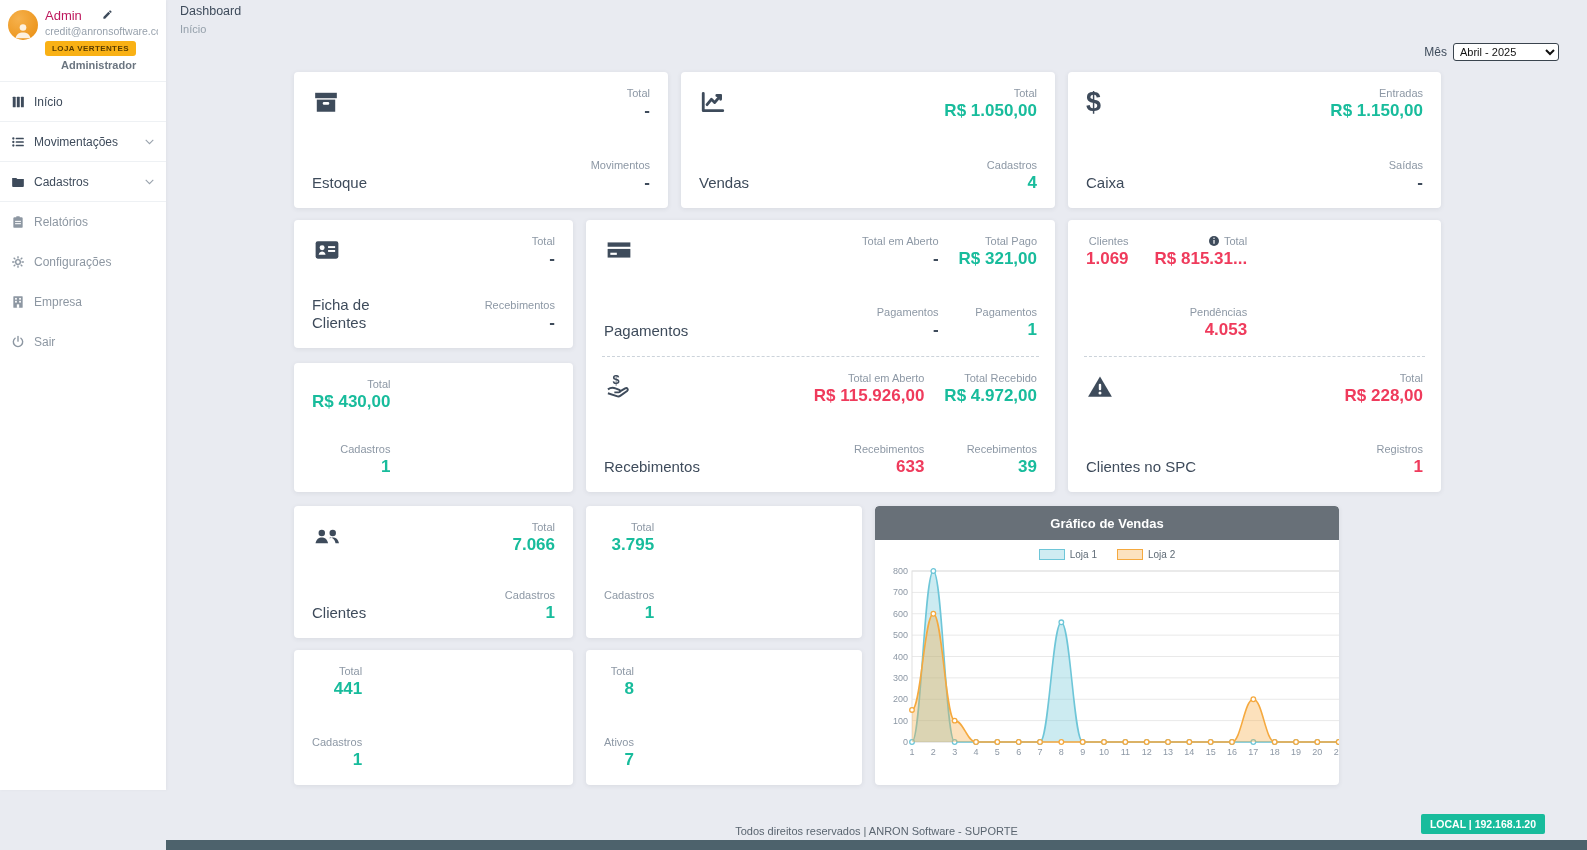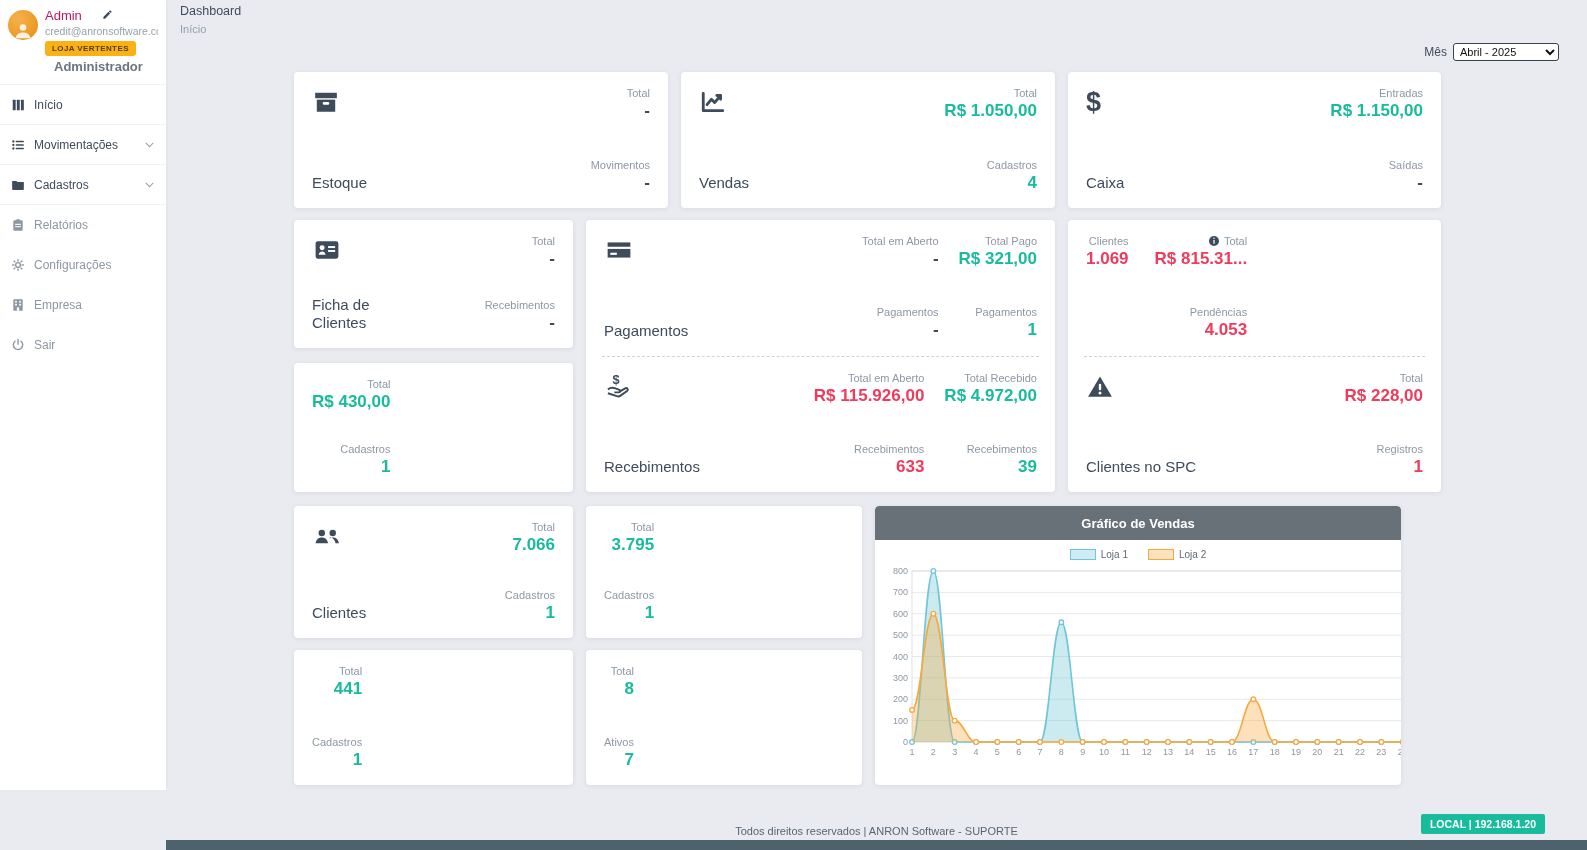--- a/index.html
+++ b/index.html
@@ -11,21 +11,21 @@
     box-shadow:1px 0 3px rgba(0,0,0,.04)}
   .user-block{padding:8px 8px 10px;border-bottom:1px solid #eef1f4;display:flex;gap:7px}
   .avatar{width:30px;height:30px;border-radius:50%;flex:0 0 30px;margin-top:2px;
     background:radial-gradient(circle at 35% 30%,#f6b14c,#e98d0f);display:flex;align-items:flex-end;justify-content:center;overflow:hidden}
   .avatar svg{opacity:.85}
   .ucol{min-width:0}
   .uname{font-size:13px;font-weight:normal;color:#be185d;display:flex;align-items:center;gap:20px}
   .uemail{font-size:10.5px;color:#97a1ac;white-space:nowrap;overflow:hidden;margin-top:2px}
   .ubadge{display:inline-block;background:#f9b115;color:#5b3d00;font-size:8px;font-weight:bold;
     letter-spacing:.4px;padding:3px 7px;border-radius:3px;margin:4px 0 3px}
-  .urole{font-size:13px;font-weight:bold;color:#6b7580;margin-left:9px}
+  .urole{font-size:11px;font-weight:bold;color:#6b7580;margin-left:16px}
   .nav-item{display:flex;align-items:center;height:40px;padding:0 10px;font-size:12px;color:#8d97a2;cursor:pointer}
   .nav-item.dark{color:#3e4b5b}
   .nav-item.bordered{border-bottom:1px solid #eef1f4}
   .nicon{width:15px;height:15px;margin-right:9px;display:flex;align-items:center;justify-content:center;flex:0 0 15px}
   .nicon svg{width:14px;height:14px;display:block}
   .chev{margin-left:auto;color:#9aa3ad}
   .chev svg{width:13px;height:13px;display:block}
 
   
   .page-head{position:absolute;left:180px;top:4px;z-index:1}
@@ -454,21 +454,21 @@
         <div class="lbl">Total</div>
         <div class="val teal">3.795</div>
       </div>
     <div>
         <div class="lbl">Cadastros</div>
         <div class="val teal">1</div>
       </div>
   </div>
 </div>
 
-<div class="card chart-card" style="left:875px;top:506px;width:526px;height:279px">
+<div class="card chart-card" style="left:875px;top:506px;width:464px;height:279px">
   <div class="chart-header">Gráfico de Vendas</div>
   <div class="chart-body">
     <div class="legend" id="chart-legend">
         <span class="leg-item"><span class="leg-box" style="background:#6ec6d855;border-color:#6ec6d8"></span>Loja 1</span>
         <span class="leg-item"><span class="leg-box" style="background:#f5a93f55;border-color:#f5a93f"></span>Loja 2</span>
       </div>
     <svg id="sales-chart" width="546" height="196" viewBox="0 0 546 196">
         <line x1="27" y1="179" x2="539" y2="179" stroke="#e9e9e9" stroke-width="1"></line>
         <text x="23" y="182" text-anchor="end" font-size="9" fill="#8d98a5" font-family="Liberation Sans">0</text>
         <line x1="27" y1="157.625" x2="539" y2="157.625" stroke="#e9e9e9" stroke-width="1"></line>

